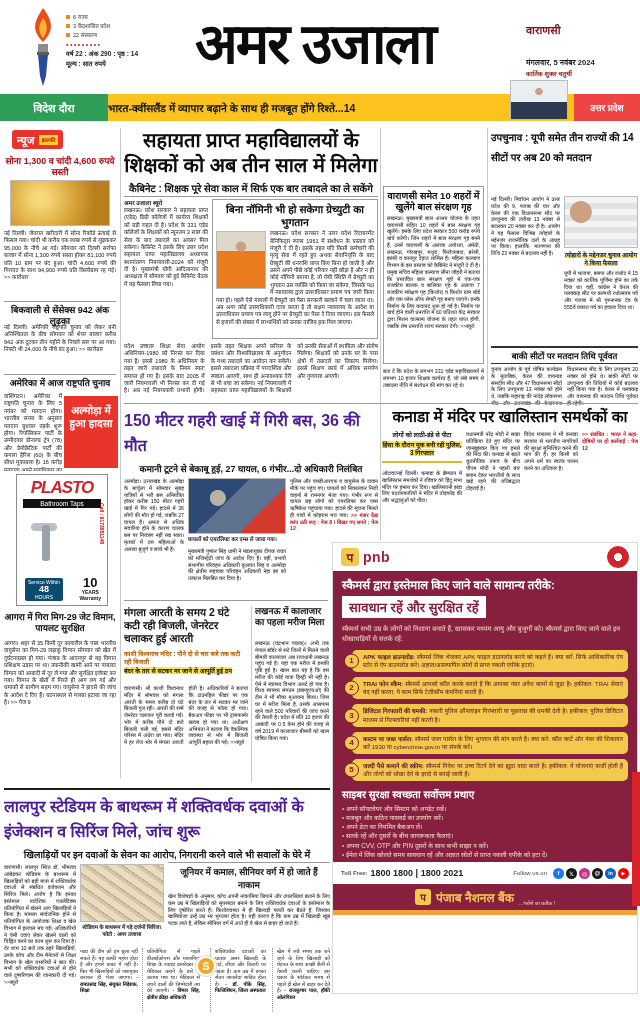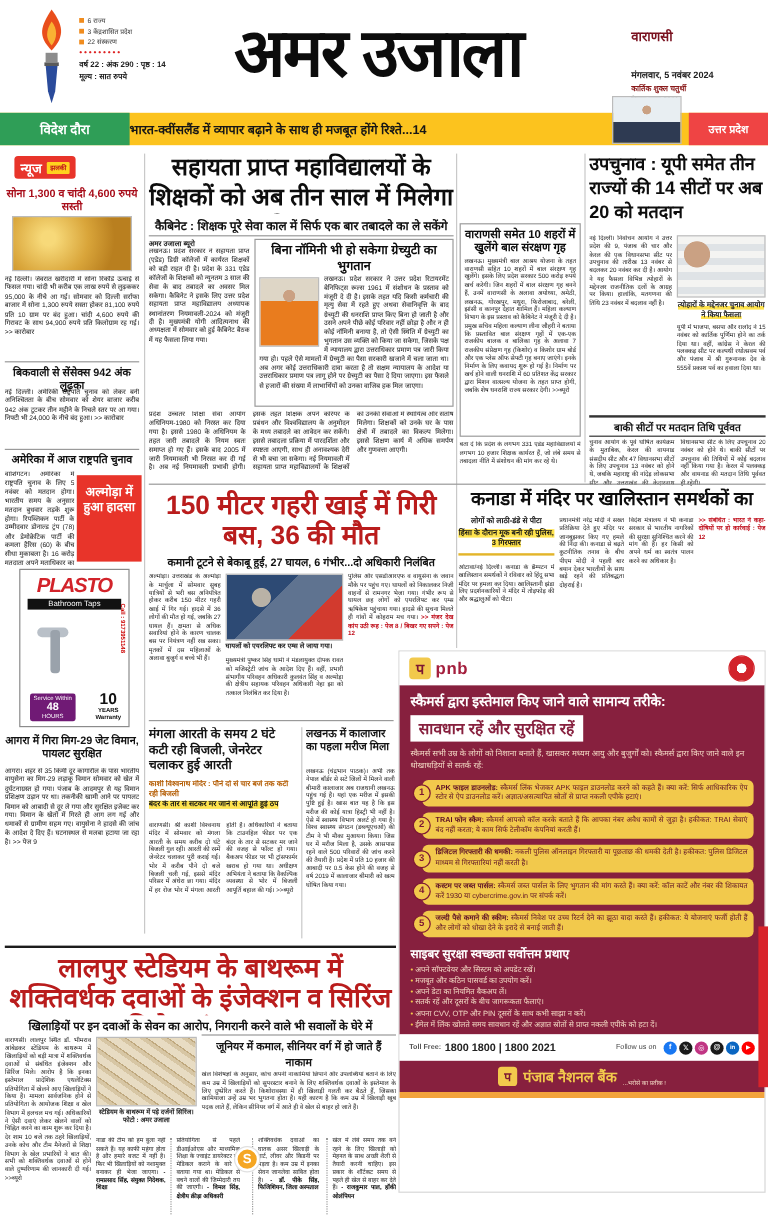--- a/index.html
+++ b/index.html
@@ -46,29 +46,29 @@
 .cap{font-size:5.6px;font-weight:bold;color:#222;line-height:1.25}
 .yellow-ul{background:linear-gradient(transparent 62%,#ffe34d 62%)}
 
 .plasto{border:1px solid #8b8b8b;background:#fff;position:relative;overflow:hidden}
 .plasto .pl-brand{color:#d2232a;font-weight:900;font-style:italic;font-size:17px;letter-spacing:-1px;text-align:center;margin-top:3px}
 .plasto .pl-sub{background:#111;color:#fff;font-size:6.5px;text-align:center;padding:1px 0;margin:1px 6px}
 .pl-call{position:absolute;right:2px;top:28px;writing-mode:vertical-rl;font-size:5px;color:#c00;font-weight:bold}
 .pl-tap{position:absolute;left:12px;top:42px;width:34px;height:52px}
 .pl-tap .stem{position:absolute;left:13px;top:8px;width:8px;height:36px;background:#9aa2ab;border-radius:3px}
 .pl-tap .spout{position:absolute;left:2px;top:6px;width:26px;height:8px;background:#b9c0c8;border-radius:4px}
-.pl-48{position:absolute;left:8px;bottom:4px;background:#701a75;color:#fff;font-size:5px;text-align:center;padding:1px 3px;border-radius:2px}
+.pl-48{position:absolute;left:8px;bottom:4px;background:#0c4a6e;color:#fff;font-size:5px;text-align:center;padding:1px 3px;border-radius:2px}
 .pl-48 .big{font-size:9px;font-weight:900;display:block;line-height:1}
 .pl-10{position:absolute;right:6px;bottom:4px;color:#111;text-align:center}
 .pl-10 .big{font-size:13px;font-weight:900;line-height:1}
 .pl-10 .sm{font-size:5px;font-weight:bold;display:block}
 
 .hl-xl{font-weight:900;font-size:20px;line-height:25px;text-align:center;color:#0d0d0d}
-.hl-l{font-weight:800;font-size:22px;line-height:25px;text-align:center;color:#b91c1c}
-.hl-m{font-weight:800;font-size:15px;line-height:20px;color:#0d0d0d}
+.hl-l{font-weight:800;font-size:16px;line-height:25px;color:#4c1d95}
+.hl-m{font-weight:800;font-size:10px;line-height:20px;color:#0d0d0d}
 .sub-b{font-weight:bold;font-size:10px;text-align:center;color:#111}
 .byline{font-weight:bold;font-size:6px;color:#222}
 .boxed{border:1px solid #9c9c9c;padding:3px;background:#fff}
 .box-h{font-weight:bold;font-size:10.5px;line-height:1.2;text-align:center;color:#0d0d0d;margin-bottom:2px}
 .subbox-t{font-weight:bold;font-size:8.5px;text-align:center;border-top:2px solid #333;border-bottom:1px solid #333;padding:2px 0;margin-bottom:2px}
 
 #pnb{position:absolute;left:332px;top:542px;width:306px;height:452px;border:1px solid #d8d8d8}
 .pnb-top{height:28px;background:#fff;display:flex;align-items:center;padding:0 8px;position:relative}
 .pnb-sym{width:18px;height:18px;background:#f2c94c;border-radius:3px;color:#7c1733;font-weight:900;font-size:12px;display:flex;align-items:center;justify-content:center}
 .pnb-word{color:#a41f3d;font-weight:900;font-size:14px;margin-left:4px;letter-spacing:.5px}

